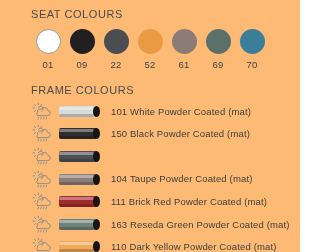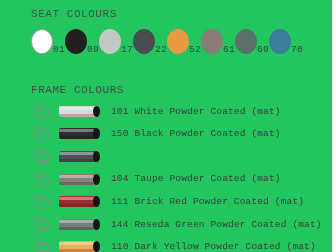--- a/index.html
+++ b/index.html
@@ -11,24 +11,23 @@
     width: 336px;
     height: 252px;
     overflow: hidden;
     font-family: "Liberation Sans", sans-serif;
     color: #3a3a3a;
     -webkit-font-smoothing: antialiased;
   }
 
   .page {
     position: relative;
-    width: 332px;
+    width: 300px;
     height: 252px;
-    background: #22c55e;
-    font-family: Liberation Mono, monospace;
+    background: #fdba74;
   }
 
   
   .section-title {
     position: absolute;
     left: 31px;
     font-size: 11px;
     letter-spacing: 0.55px;
     color: #4a4a4a;
     font-weight: 400;
@@ -41,22 +40,22 @@
   .seat-row {
     position: absolute;
     left: 31px;
     top: 29px;
     display: flex;
     gap: 0px;
   }
   .seat-item {
     width: 34px;
     display: flex;
-    flex-direction: row;
-    align-items: flex-end;
+    flex-direction: column;
+    align-items: center;
   }
   .seat-dot {
     width: 25px;
     height: 25px;
     border-radius: 50%;
     display: block;
   }
   .seat-dot.outlined {
     border: 1px solid #9a9a9a;
     box-sizing: border-box;
@@ -144,24 +143,20 @@
   <div class="seat-row">
       <div class="seat-item">
         <span class="seat-dot outlined" style="background: rgb(255, 255, 255);"></span>
         <span class="seat-code">01</span>
       </div>
       <div class="seat-item">
         <span class="seat-dot" style="background: rgb(33, 31, 31);"></span>
         <span class="seat-code">09</span>
       </div>
       <div class="seat-item">
-        <span class="seat-dot" style="background: rgb(197, 198, 198);"></span>
-        <span class="seat-code">17</span>
-      </div>
-      <div class="seat-item">
         <span class="seat-dot" style="background: rgb(75, 77, 80);"></span>
         <span class="seat-code">22</span>
       </div>
       <div class="seat-item">
         <span class="seat-dot" style="background: rgb(235, 154, 68);"></span>
         <span class="seat-code">52</span>
       </div>
       <div class="seat-item">
         <span class="seat-dot" style="background: rgb(139, 124, 119);"></span>
         <span class="seat-code">61</span>
@@ -307,21 +302,21 @@
             <path d="M10.3 15.3l-0.7 1.7" stroke-width="0.9"></path>
             <path d="M13 15.3l-0.7 1.7" stroke-width="0.9"></path>
             <path d="M15.7 15.3l-0.7 1.7" stroke-width="0.9"></path>
           </g>
         </svg>
         <div class="tube" style="background: rgb(109, 130, 121);">
           <span class="sheen"></span>
           <span class="shade"></span>
           <span class="cap"></span>
         </div>
-        <span class="frame-label">144 Reseda Green Powder Coated (mat)</span>
+        <span class="frame-label">163 Reseda Green Powder Coated (mat)</span>
       </div>
       <div class="frame-row">
         <svg class="weather-icon" viewBox="0 0 22 19">
           <g stroke="#8d8d8d" stroke-width="1" fill="none" stroke-linecap="round">
             <path d="M7.4 5.6a2.5 2.5 0 1 1 3.4 3.3"></path>
             <path d="M7.3 1.2v1.6"></path>
             <path d="M3.6 2.4l1 1.2"></path>
             <path d="M2.1 5.9h1.5"></path>
             <path d="M3.5 9.5l1.1-1"></path>
             <path d="M10.7 2.5l-0.9 1.2"></path>

